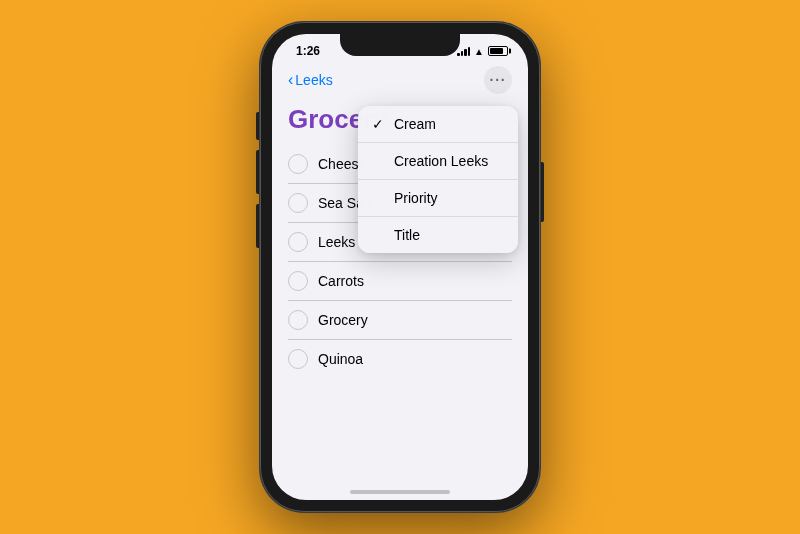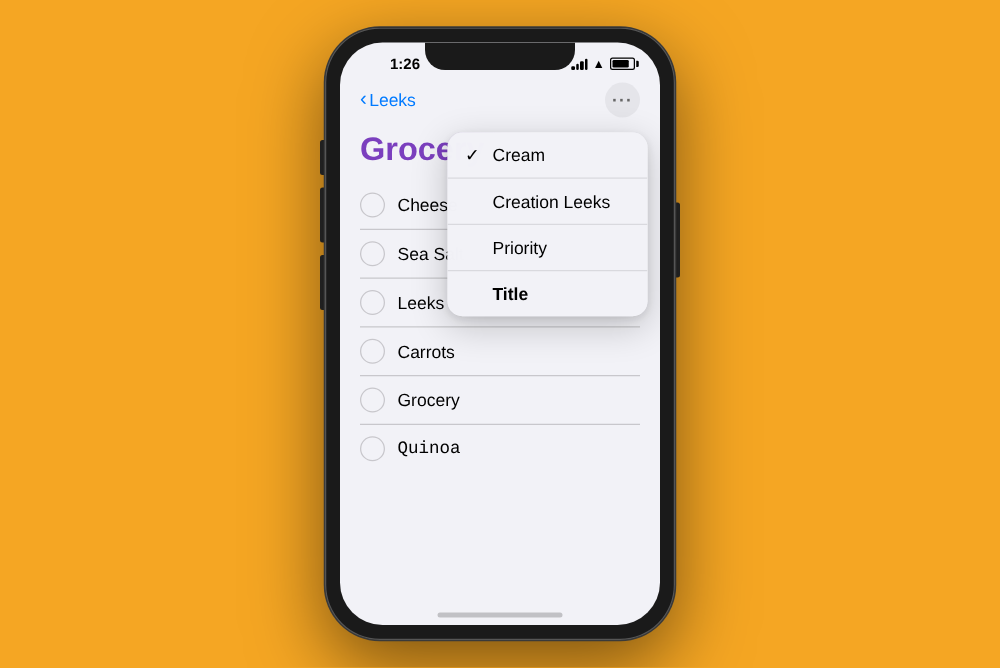--- a/index.html
+++ b/index.html
@@ -66,21 +66,21 @@
       padding: 6px 20px 0;
       height: 28px;
       position: relative;
       z-index: 50;
     }
 
     .status-time {
       font-size: 12px;
       font-weight: 600;
       color: #000;
-      margin-left: 20px;
+      margin-left: 4px;
     }
 
     .status-icons {
       display: flex;
       align-items: center;
       gap: 4px;
     }
 
     .signal-bars {
       display: flex;
@@ -186,21 +186,20 @@
     .list-item {
       display: flex;
       align-items: center;
       gap: 10px;
       padding: 9px 0;
       border-bottom: 0.5px solid #c8c7cc;
     }
 
     .list-item:last-child {
       border-bottom: none;
-      font-family: Liberation Mono, monospace;
     }
 
     .circle-checkbox {
       width: 20px;
       height: 20px;
       border-radius: 50%;
       border: 1.5px solid #c8c7cc;
       flex-shrink: 0;
     }
 
@@ -228,21 +227,20 @@
       align-items: center;
       padding: 10px 14px;
       gap: 8px;
       border-bottom: 0.5px solid rgba(0,0,0,0.1);
       font-size: 14px;
       color: #000;
     }
 
     .dropdown-item:last-child {
       border-bottom: none;
-      font-weight: bold;
     }
 
     .dropdown-item.active {
       font-weight: 400;
     }
 
     .check-mark {
       color: #000;
       font-size: 14px;
       width: 14px;

